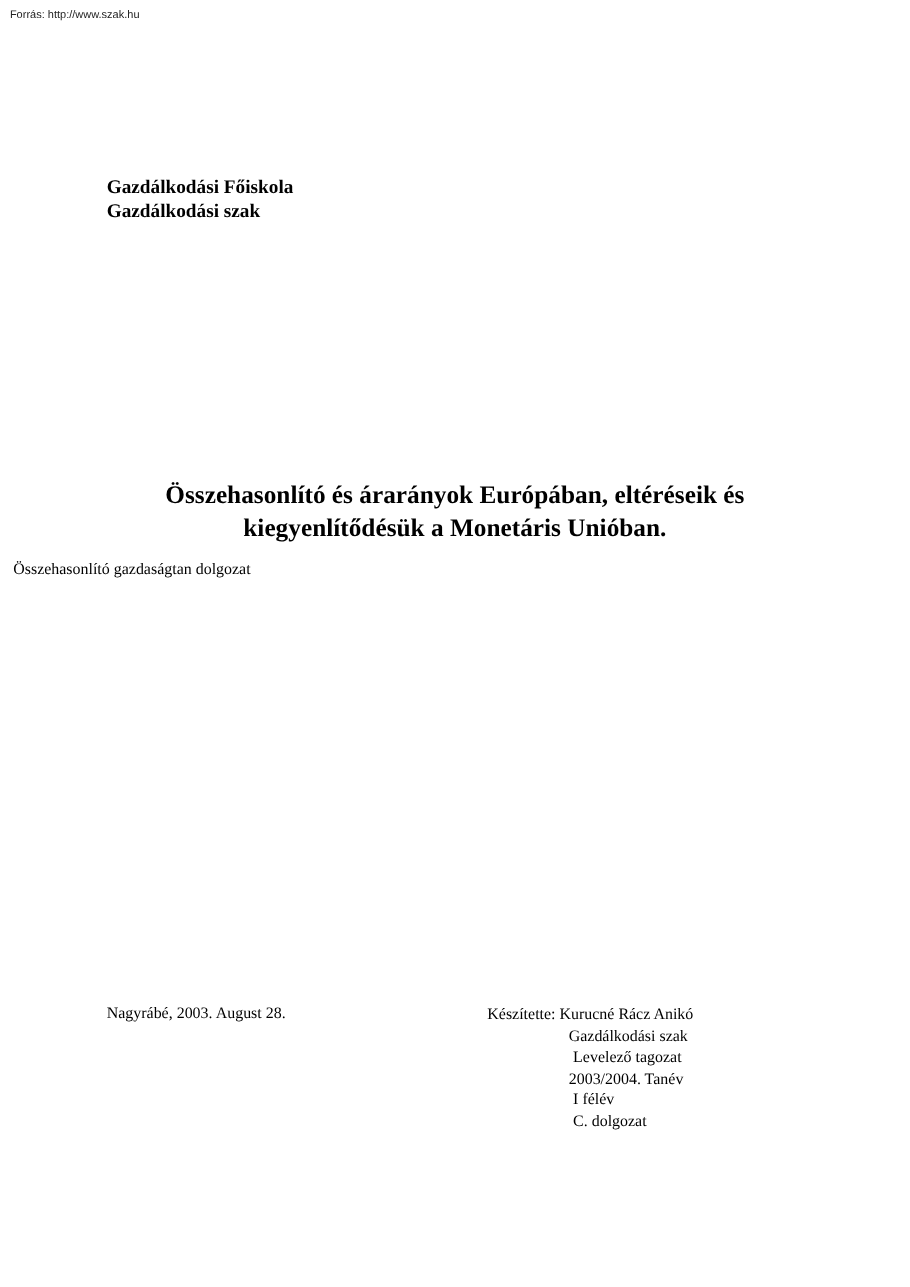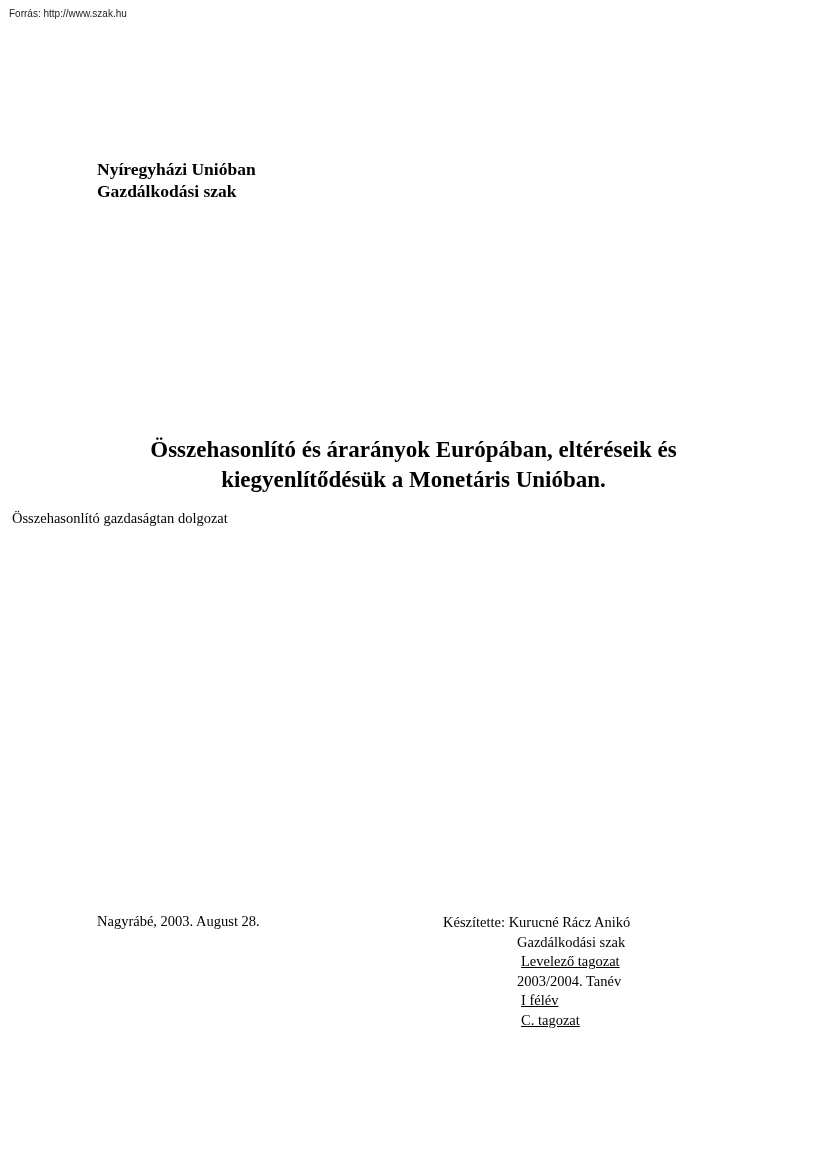--- a/index.html
+++ b/index.html
@@ -26,29 +26,29 @@
     }
     .place {
       position: absolute; left: 97px; top: 913px; font-size: 14.5px; white-space: nowrap;
     }
     .author {
       position: absolute; left: 443px; top: 913px; font-size: 14.5px; line-height: 19.5px;
     }
     .author div { white-space: nowrap; }
     .author .lbl { display: inline-block; }
     .author .r1 { padding-left: 74px; }
-    .author .r2 { padding-left: 78px; text-decoration: underline; }
+    .author .r2 { padding-left: 78px; }
   </style>
 </head>
 <body>
 
 <div class="source">Forrás: http://www.szak.hu</div>
 
 <div class="inst">
-  <div>Nyíregyházi Unióban</div>
+  <div>Gazdálkodási Főiskola</div>
   <div>Gazdálkodási szak</div>
 </div>
 
 <div class="title">
   <div>Összehasonlító és árarányok Európában, eltéréseik és</div>
   <div>kiegyenlítődésük a Monetáris Unióban.</div>
 </div>
 
 <div class="subtitle">Összehasonlító gazdaságtan dolgozat</div>
 
@@ -56,14 +56,14 @@
 
 <div class="author">
   <div>
     <span class="lbl">Készítette:</span>
     <span>Kurucné Rácz Anikó</span>
   </div>
   <div class="r1">Gazdálkodási szak</div>
   <div class="r2">Levelező tagozat</div>
   <div class="r1">2003/2004. Tanév</div>
   <div class="r2">I félév</div>
-  <div class="r2">C. tagozat</div>
+  <div class="r2">C. dolgozat</div>
 </div>
 
 </body></html>

